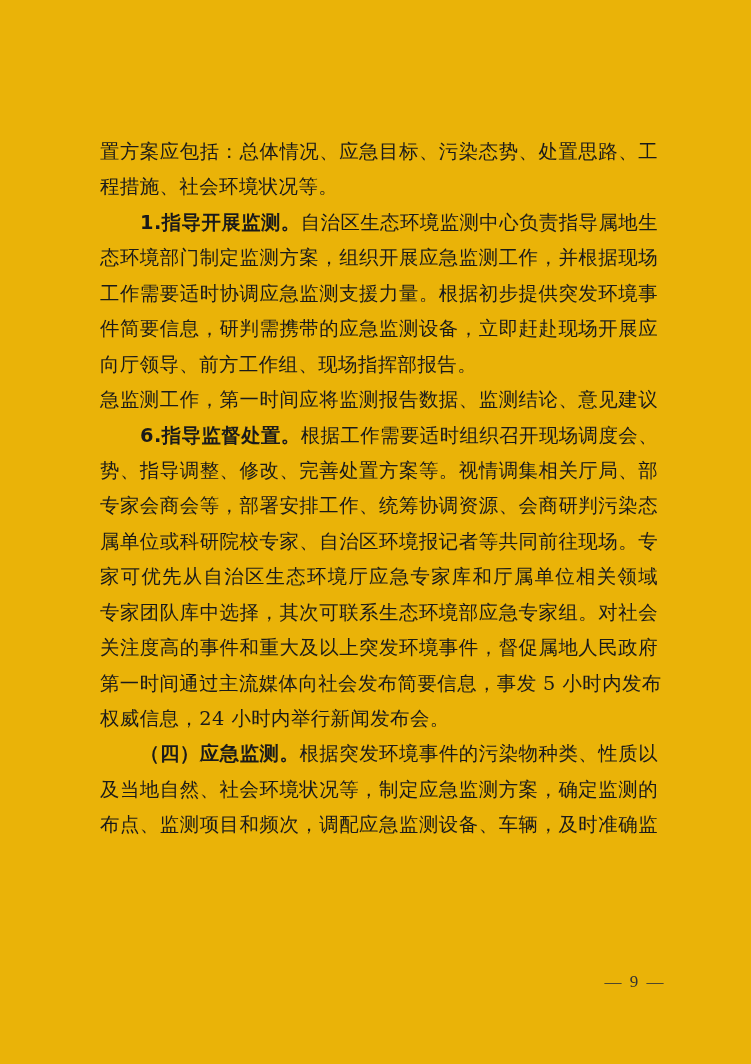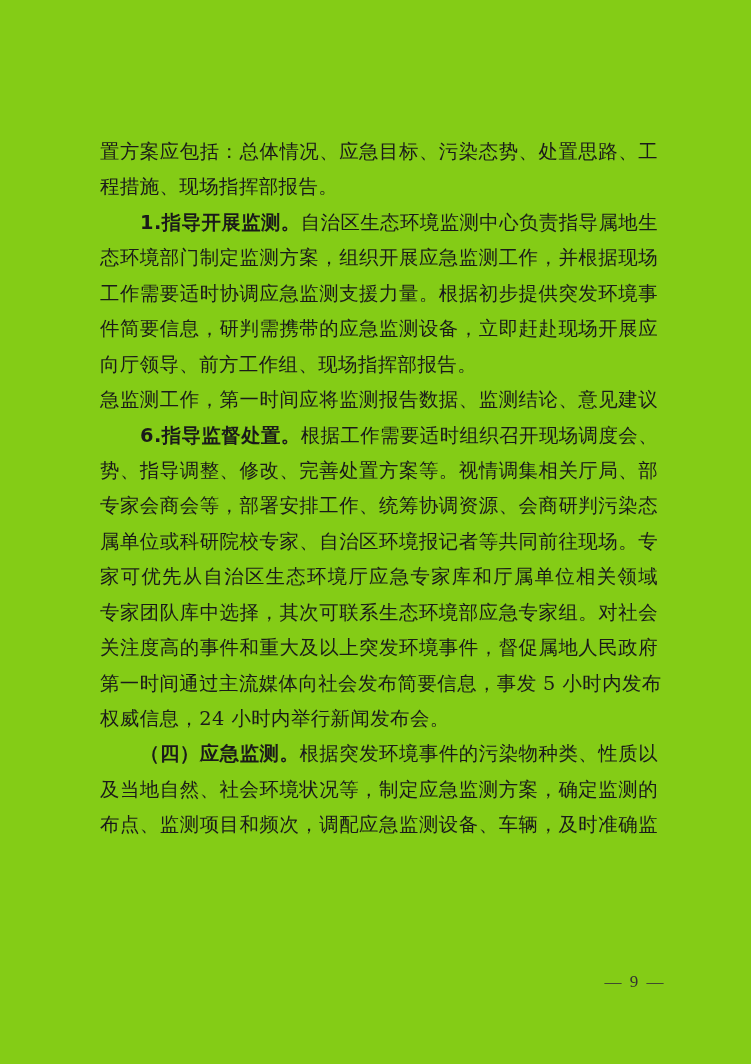--- a/index.html
+++ b/index.html
@@ -1,17 +1,17 @@
 <!DOCTYPE html>
 <html><head>
 <meta charset="utf-8">
 <style>
   html, body { margin: 0; padding: 0; background: #ffffff; }
   body { width: 751px; height: 1064px; position: relative; overflow: hidden; }
-  .page { position: absolute; left: 0; top: 0; width: 751px; height: 1064px; background: #84cc16; }
+  .page { position: absolute; left: 0; top: 0; width: 751px; height: 1064px; background: #eab308; }
   .body-text {
     position: absolute; left: 100px; top: 134px; width: 558px;
     font-family: "DejaVu Serif", "Liberation Serif", serif;
     font-size: 19.4px; line-height: 35.45px; color: #1a1a1a;
     letter-spacing: 0.45px;
   }
   .line { display: block; white-space: nowrap; height: 35.45px; overflow: visible; }
   .justify { text-align: justify; text-align-last: justify; }
   .indent { padding-left: 40px; }
   .bold { font-weight: bold; font-family: "DejaVu Sans", "Liberation Sans", sans-serif; }
@@ -20,21 +20,21 @@
     font-family: "Liberation Serif", serif; font-size: 17px; color: #333;
     letter-spacing: 2px;
   }
 </style>
 </head>
 <body>
 
 <div class="page">
   <div class="body-text">
     <span class="line justify">置方案应包括：总体情况、应急目标、污染态势、处置思路、工</span>
-    <span class="line">程措施、现场指挥部报告。</span>
+    <span class="line">程措施、社会环境状况等。</span>
     <span class="line justify indent"><b class="bold">1.指导开展监测。</b><span>自治区生态环境监测中心负责指导属地生</span></span>
     <span class="line justify">态环境部门制定监测方案，组织开展应急监测工作，并根据现场</span>
     <span class="line justify">工作需要适时协调应急监测支援力量。根据初步提供突发环境事</span>
     <span class="line justify">件简要信息，研判需携带的应急监测设备，立即赶赴现场开展应</span>
     <span class="line">向厅领导、前方工作组、现场指挥部报告。</span>
     <span class="line justify">急监测工作，第一时间应将监测报告数据、监测结论、意见建议</span>
     <span class="line justify indent"><b class="bold">6.指导监督处置。</b><span>根据工作需要适时组织召开现场调度会、</span></span>
     <span class="line justify">势、指导调整、修改、完善处置方案等。视情调集相关厅局、部</span>
     <span class="line justify">专家会商会等，部署安排工作、统筹协调资源、会商研判污染态</span>
     <span class="line justify">属单位或科研院校专家、自治区环境报记者等共同前往现场。专</span>

